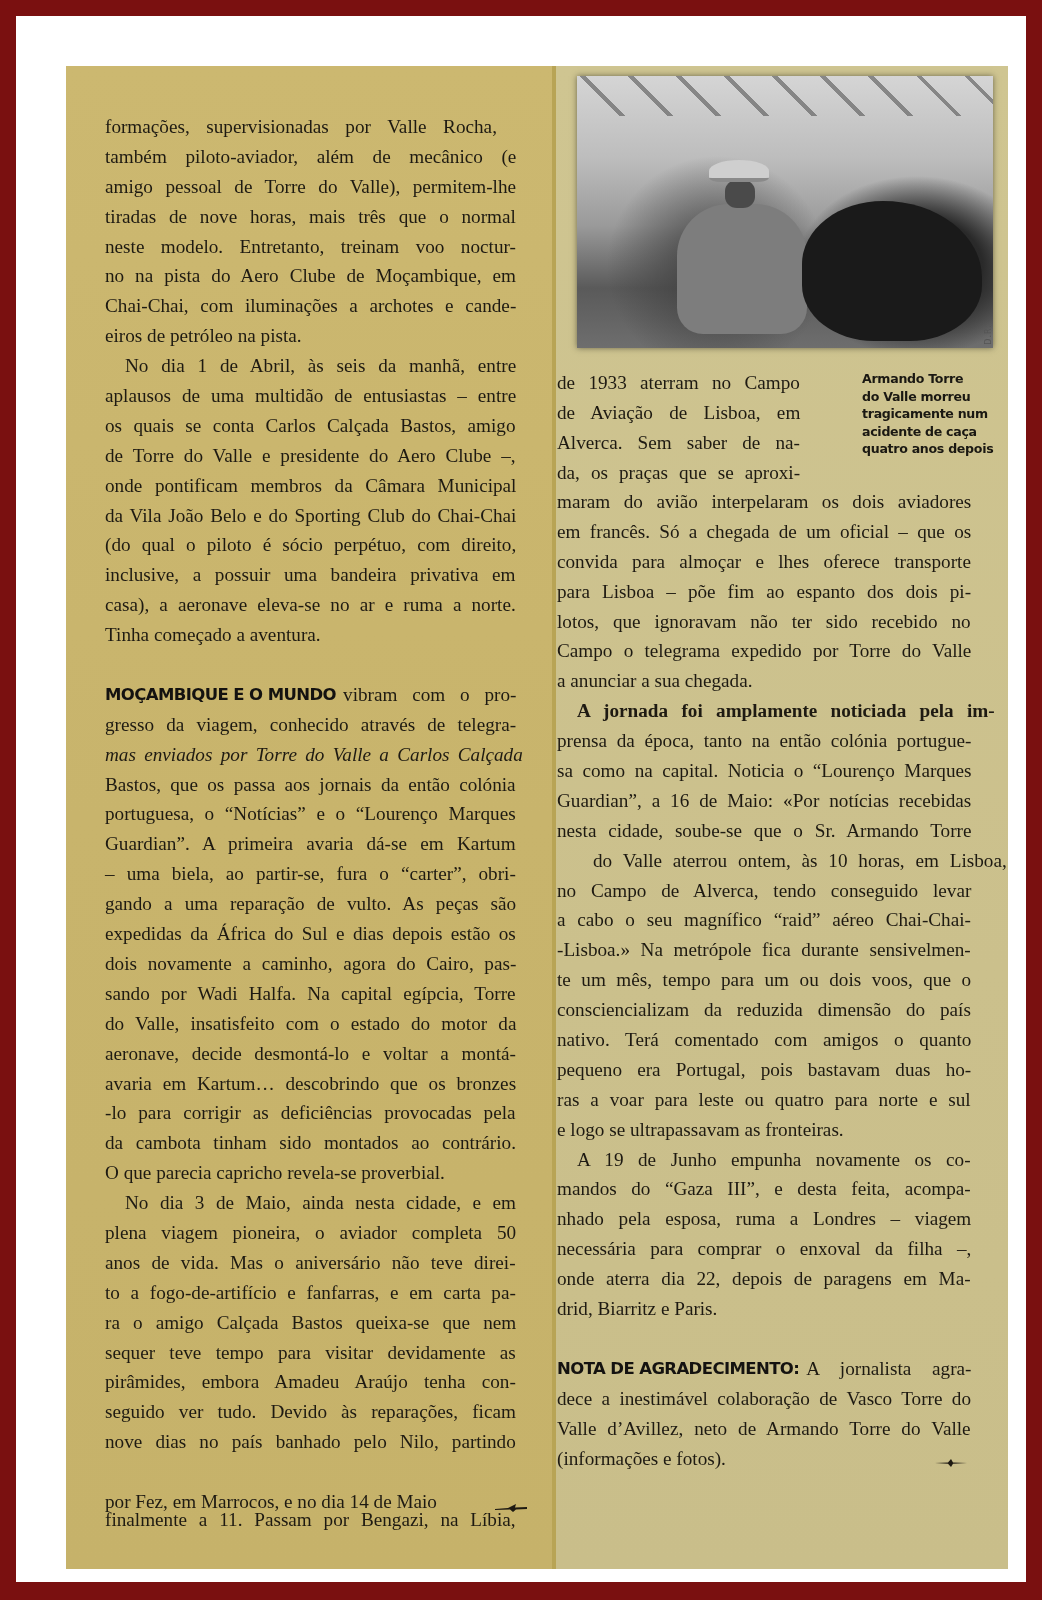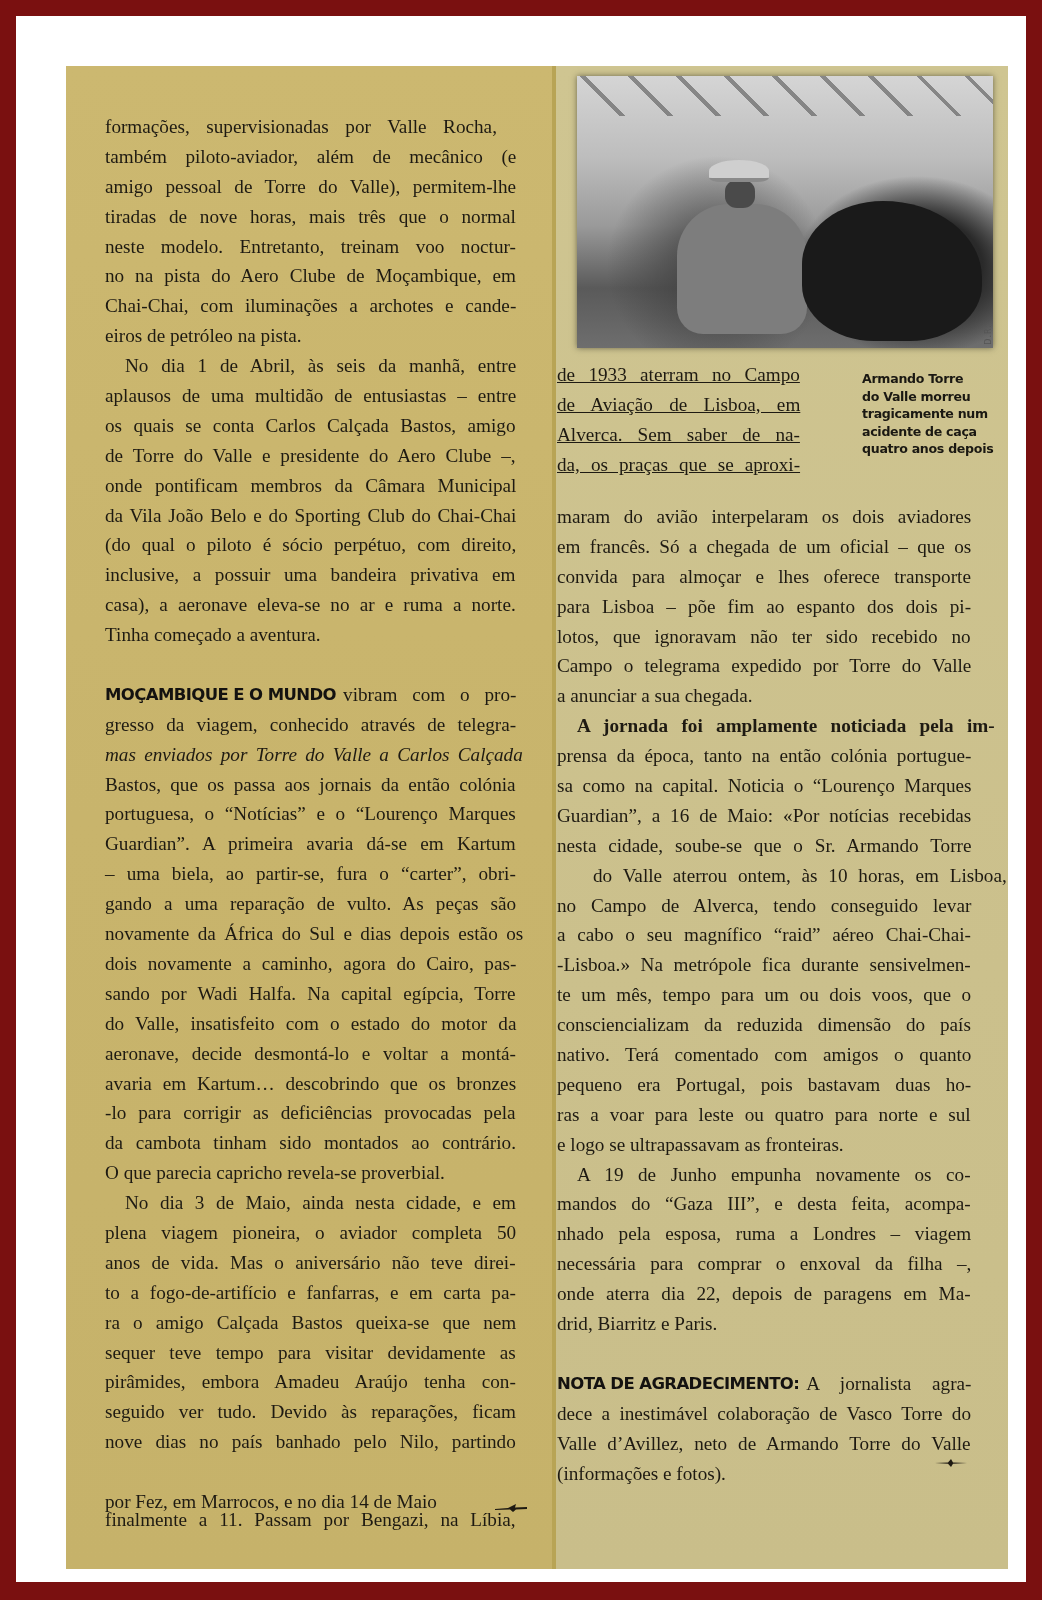--- a/index.html
+++ b/index.html
@@ -32,21 +32,21 @@
   .text {
     font-family: "Liberation Serif", "DejaVu Serif", serif;
     font-size: 19.2px;
     line-height: 29.9px;
     color: #1e1a12;
     text-align: justify;
     text-align-last: justify;
   }
 
   .left-text { position: absolute; left: 39px; top: 46px; width: 411px; }
-  .right-top-text { position: absolute; left: 51px; top: 294px; width: 243px; text-decoration: underline; }
+  .right-top-text { position: absolute; left: 51px; top: 302px; width: 243px; }
   .right-text { position: absolute; left: 51px; top: 422px; width: 366px; }
 
   .l { display: flex; justify-content: space-between; white-space: nowrap; height: 29.9px; }
   .l.left { justify-content: flex-start; }
   .indent { padding-left: 20px; }
 
   .gap { height: 29.9px; }
   .lead {
     font-family: "DejaVu Sans", "Liberation Sans", sans-serif;
     font-weight: bold; font-size: 16.5px; letter-spacing: -0.6px; color: #141210;
@@ -190,21 +190,21 @@
       <div class="l">
           <span style="white-space: nowrap; word-spacing: 8.5px;">Guardian”. A primeira avaria dá-se em Kartum</span>
         </div>
       <div class="l">
           <span style="white-space: nowrap; word-spacing: 7.25px;">– uma biela, ao partir-se, fura o “carter”, obri-</span>
         </div>
       <div class="l">
           <span style="white-space: nowrap; word-spacing: 7.375px;">gando a uma reparação de vulto. As peças são</span>
         </div>
       <div class="l">
-          <span style="white-space: nowrap; word-spacing: 3.66667px;">novamente da África do Sul e dias depois estão os</span>
+          <span style="white-space: nowrap; word-spacing: 3.66667px;">expedidas da África do Sul e dias depois estão os</span>
         </div>
       <div class="l">
           <span style="white-space: nowrap; word-spacing: 5.85714px;">dois novamente a caminho, agora do Cairo, pas-</span>
         </div>
       <div class="l">
           <span style="white-space: nowrap; word-spacing: 6.42857px;">sando por Wadi Halfa. Na capital egípcia, Torre</span>
         </div>
       <div class="l">
           <span style="white-space: nowrap; word-spacing: 6.375px;">do Valle, insatisfeito com o estado do motor da</span>
         </div>
@@ -290,21 +290,21 @@
     </div>
 
     <div class="caption" style="left:796px;">
       <div>Armando Torre</div>
       <div>do Valle morreu</div>
       <div>tragicamente num</div>
       <div>acidente de caça</div>
       <div>quatro anos depois</div>
     </div>
 
-    <div class="text right-text" style="left:491px; top:436px; width:414px;">
+    <div class="text right-text" style="left:491px; top:421px; width:414px;">
 
       <div class="l">
           <span style="white-space: nowrap; word-spacing: 8.66667px;">maram do avião interpelaram os dois aviadores</span>
         </div>
       <div class="l">
           <span style="white-space: nowrap; word-spacing: 4.5px;">em francês. Só a chegada de um oficial – que os</span>
         </div>
       <div class="l">
           <span style="white-space: nowrap; word-spacing: 9.5px;">convida para almoçar e lhes oferece transporte</span>
         </div>

